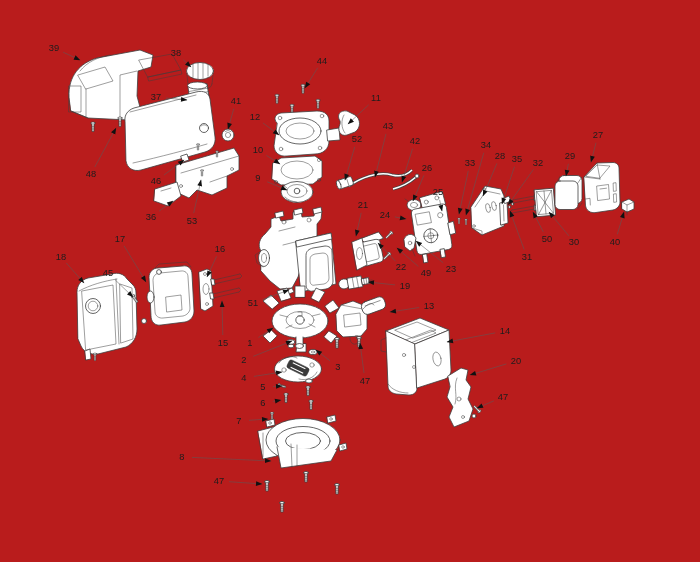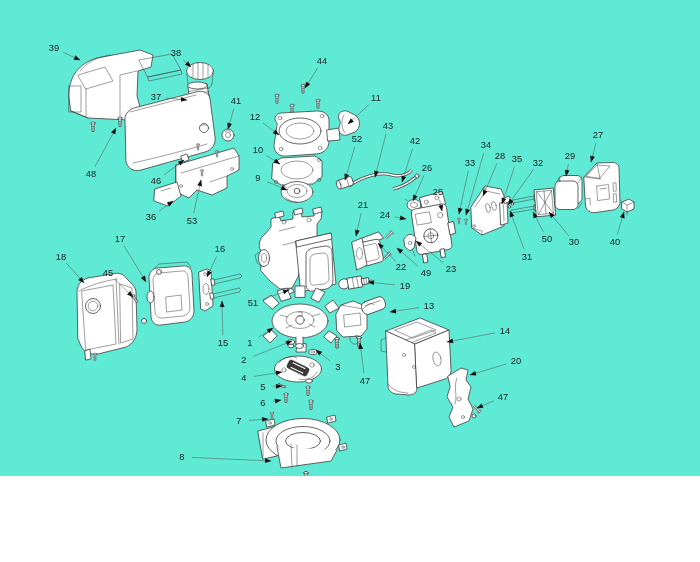--- a/index.html
+++ b/index.html
@@ -1,16 +1,16 @@
 <!DOCTYPE html>
 <html style="--ln: #3f3f3f; --leader: #5a5a5a; --label: #1d1d1d;"><head>
 <meta charset="utf-8">
 <style>
   html,body{margin:0;padding:0;background:#fff;}
-  .stage{position:relative;width:700px;height:476px;background:#5eead4;overflow:hidden;}
+  .stage{position:relative;width:700px;height:562px;background:#b91c1c;overflow:hidden;}
   svg{display:block;}
   .p{fill:#fff;stroke:var(--ln,#3f3f3f);stroke-width:.8;stroke-linejoin:round;stroke-linecap:round;}
   .t{fill:none;stroke:var(--ln,#3f3f3f);stroke-width:.5;stroke-linejoin:round;stroke-linecap:round;}
   .dk{fill:#3a3a3a;stroke:#3a3a3a;stroke-width:.5;}
   .leader{stroke:var(--leader,#5a5a5a);stroke-width:.55;fill:none;}
   .lbl{font-family:"Liberation Sans",sans-serif;font-size:9.3px;fill:var(--label,#1d1d1d);
        text-anchor:middle;dominant-baseline:central;letter-spacing:.2px;}
 </style>
 </head>
 <body>

